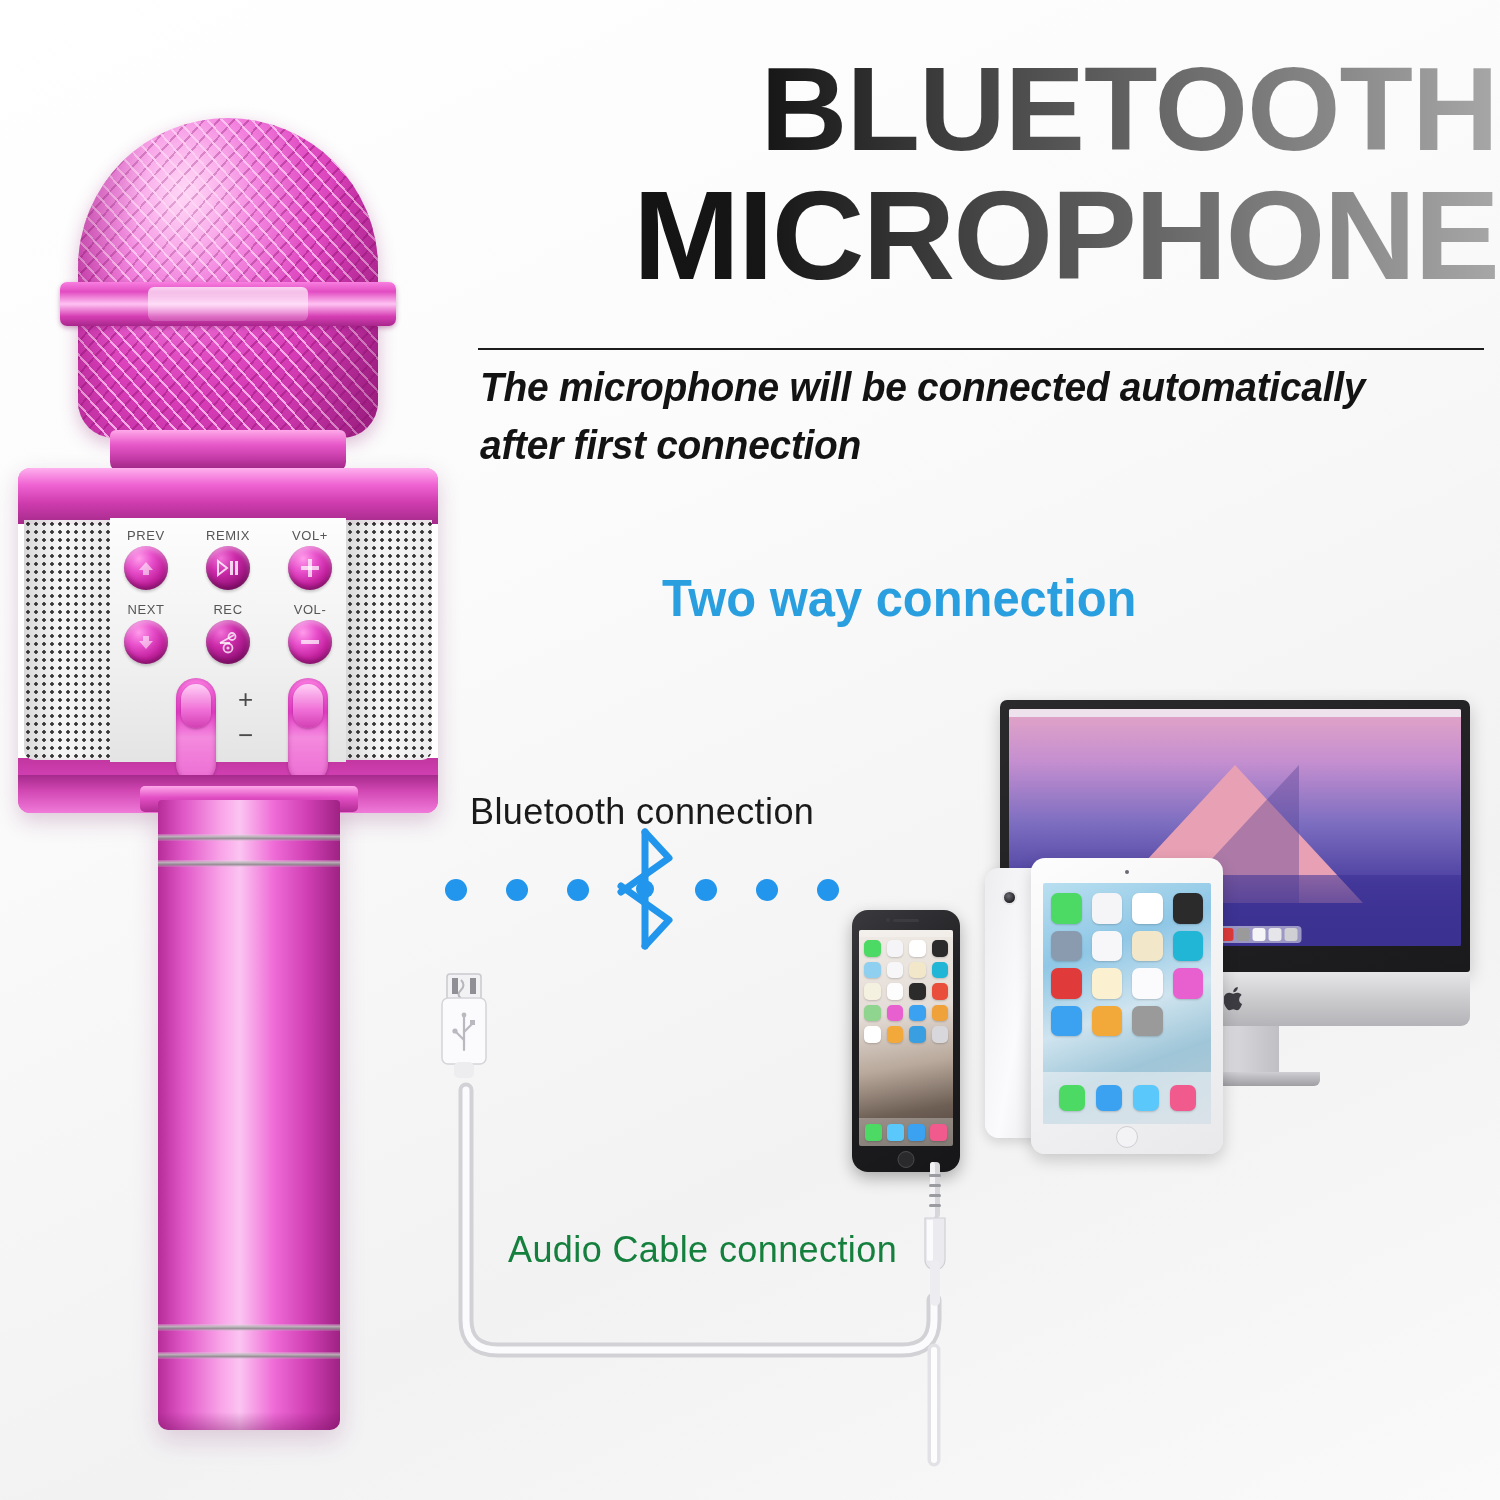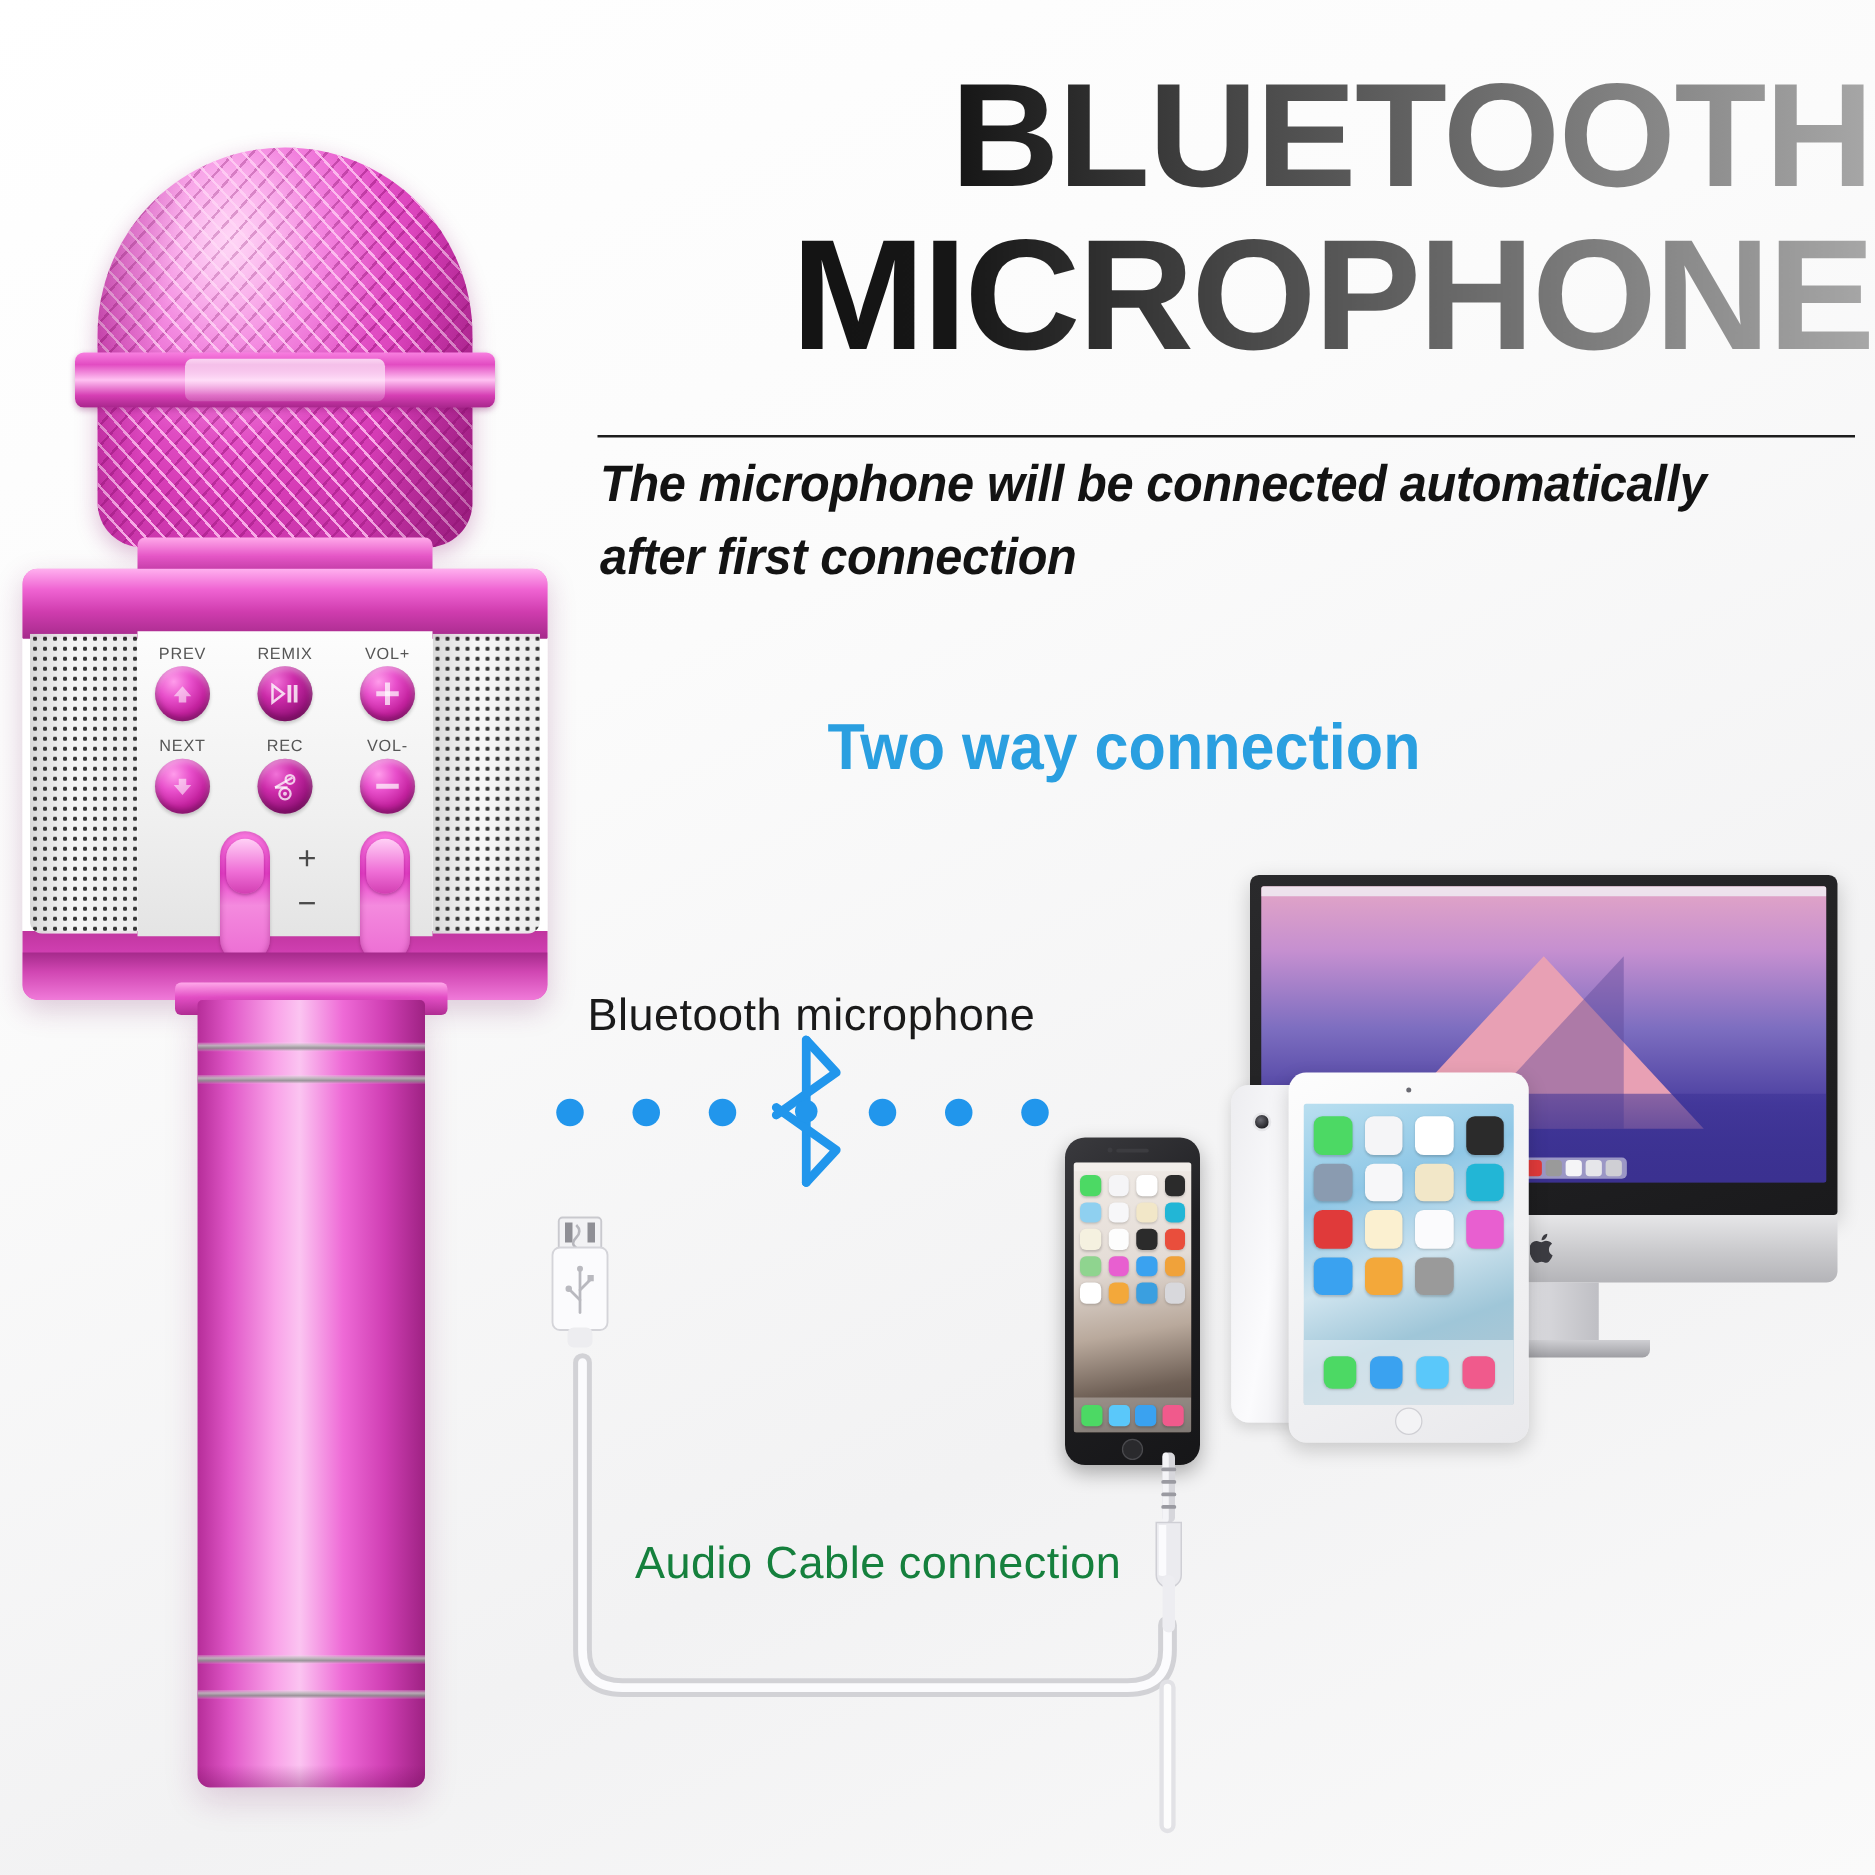--- a/index.html
+++ b/index.html
@@ -121,21 +121,21 @@
     border-radius:6px;
     background:linear-gradient(180deg,rgba(255,255,255,.72),rgba(255,255,255,.18));
   }
   .mic-collar {
     position:absolute; left:110px; top:330px; width:236px; height:42px;
     border-radius:6px 6px 10px 10px;
     background:linear-gradient(180deg,#ffa9ea 0%,#e758c8 35%,#c23aa6 70%,#99237f 100%);
   }
 
   .mic-body {
-    position:absolute; left:18px; top:355px; width:420px; height:345px;
+    position:absolute; left:18px; top:368px; width:420px; height:345px;
     border-radius:12px;
     background:linear-gradient(180deg,#f285da 0%,#d944bc 10%,#c0369f 16%,#ffffff 16%,#ffffff 84%,#c0369f 84%,#d944bc 92%,#e95fcb 100%);
     box-shadow:0 8px 22px rgba(120,30,100,.22);
     overflow:hidden;
     padding-left:40px;
   }
   .mic-top-rim {
     position:absolute; left:0; top:0; width:100%; height:56px;
     background:linear-gradient(180deg,#ffb0ef 0%,#ef63d2 30%,#cf3cae 62%,#a52a8b 100%);
     border-radius:12px 12px 0 0;
@@ -384,21 +384,21 @@
 
   <div class="title-wrap">
     <div class="title-line l1">BLUETOOTH</div>
     <div class="title-line l2">MICROPHONE</div>
   </div>
   <div class="title-rule"></div>
   <div class="subtitle">The microphone will be connected automatically after first connection</div>
 
   <div class="twoway">Two way connection</div>
 
-  <div class="bt-label">Bluetooth microphone</div>
+  <div class="bt-label">Bluetooth connection</div>
   <div class="bt-row">
     <div class="bt-dot" style="left:0px"></div>
     <div class="bt-dot" style="left:61px"></div>
     <div class="bt-dot" style="left:122px"></div>
     <span class="bt-icon">
       <svg viewBox="0 0 62 126" width="62" height="126">
         <g fill="none" stroke="#2196ec" stroke-width="7" stroke-linecap="round" stroke-linejoin="round">
           <path d="M31 6 V120"></path>
           <path d="M31 6 L55 32 L7 66"></path>
           <path d="M31 120 L55 94 L7 60"></path>

